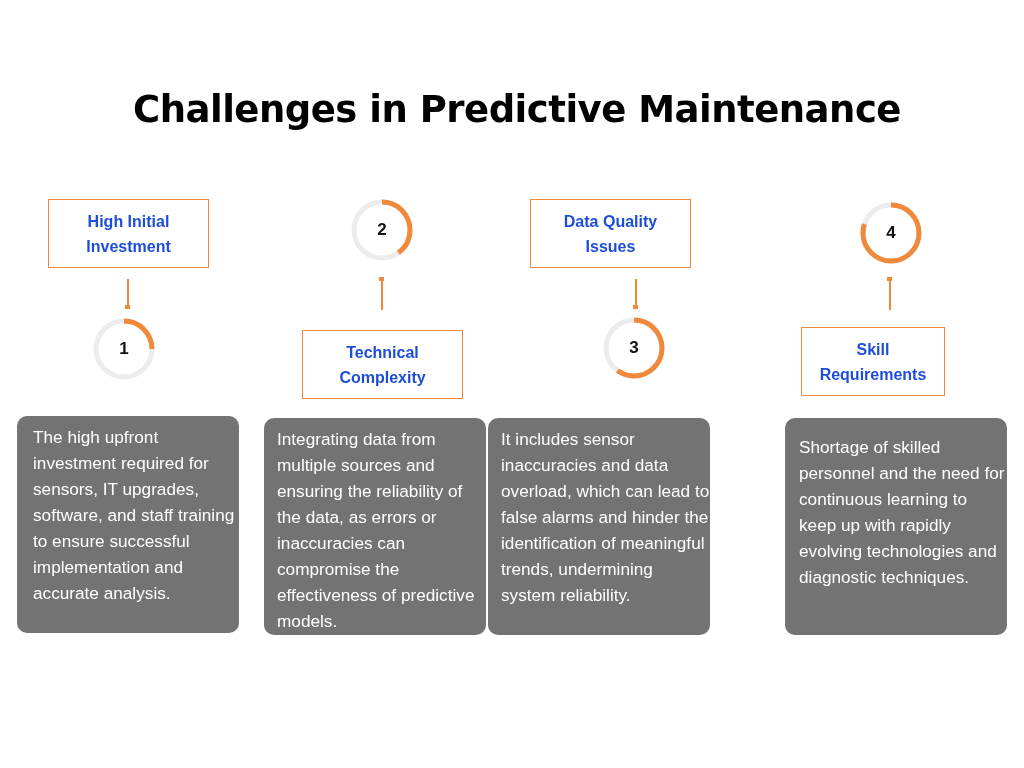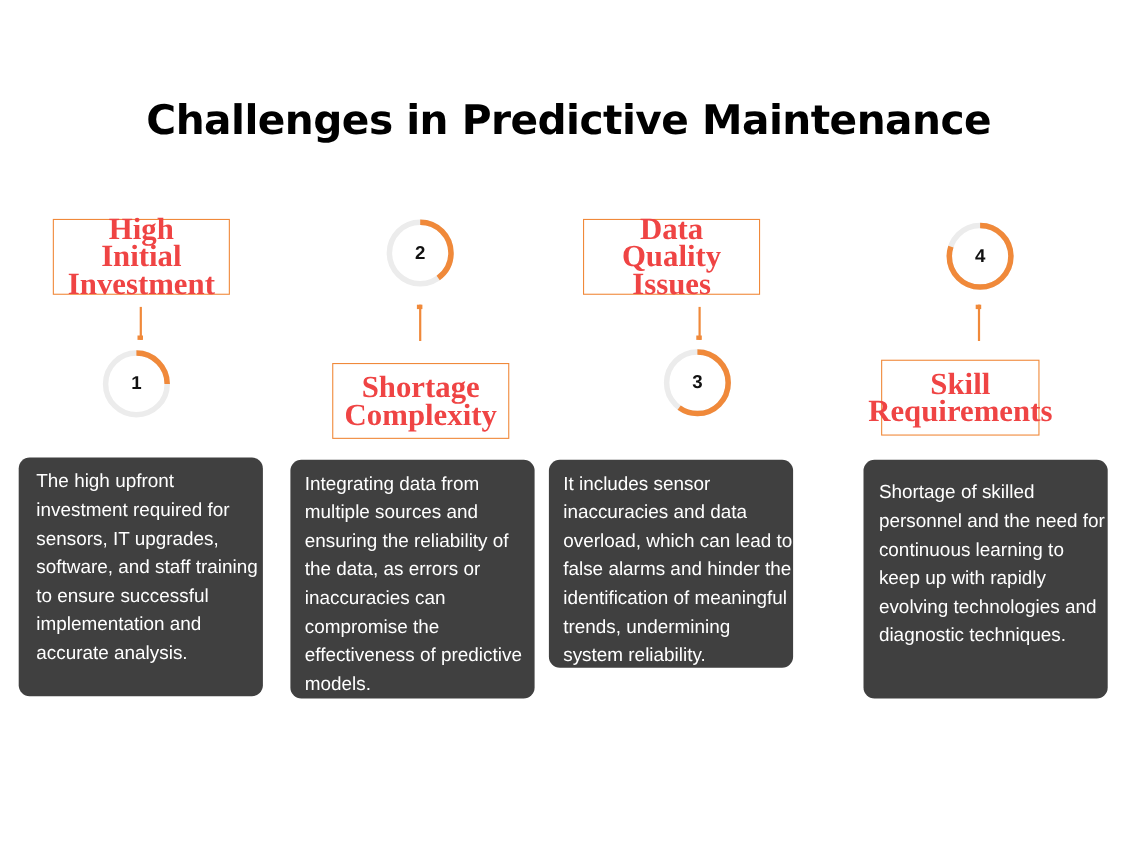--- a/index.html
+++ b/index.html
@@ -2,28 +2,28 @@
 <html><head>
 <meta charset="utf-8">
 <style>
   html, body { margin:0; padding:0; }
   body { width:1024px; height:768px; background:#ffffff; position:relative; overflow:hidden;
          font-family:"Liberation Sans", sans-serif; }
   .title { position:absolute; left:0; top:88px; width:1034px; text-align:center;
            font-family:"DejaVu Sans", sans-serif; font-weight:bold; font-size:37px; color:#000; letter-spacing:-0.5px; }
   .label-box { position:absolute; border:1.5px solid #f0893a; background:#fff; box-sizing:border-box;
                display:flex; align-items:center; justify-content:center; text-align:center;
-               font-weight:bold; font-size:28px; line-height:25px; color:#ef4444;font-family:Liberation Serif, serif; }
+               font-weight:bold; font-size:16px; line-height:25px; color:#1d4ed8; }
   .ring { position:absolute; width:64px; height:64px; }
   .ring svg { position:absolute; left:0; top:0; }
   .ring .num { position:absolute; left:0; top:0; width:64px; height:64px; display:flex; align-items:center;
                justify-content:center; font-weight:bold; font-size:17px; color:#111; }
   .conn { position:absolute; width:1.5px; background:#f0893a; }
   .conn .tip { position:absolute; left:-2px; width:5px; height:4px; background:#f0893a; }
-  .card { position:absolute; background:#404040; border-radius:10px; color:#fff; box-sizing:border-box;
+  .card { position:absolute; background:#737373; border-radius:10px; color:#fff; box-sizing:border-box;
           padding:8px 0 0 16px; font-size:17.2px; line-height:26px; }
 </style>
 </head>
 <body>
 
 <div class="title">Challenges in Predictive Maintenance</div>
 
 <div class="label-box" style="left:48px; top:199px; width:161px; height:69px; padding:0 14px;">High Initial Investment</div>
 <div class="conn" style="left:127px; top:279px; height:30px;">
     <div class="tip" style="bottom:0;"></div>
@@ -40,35 +40,35 @@
 <div class="ring" style="left:350px; top:198px;">
   <svg width="64" height="64">
       <circle cx="32" cy="32" r="28" fill="none" stroke="#ececec" stroke-width="5"></circle>
       <circle class="arc" cx="32" cy="32" r="28" fill="none" stroke="#f0893a" stroke-width="5" transform="rotate(-90 32 32)" stroke-dasharray="70.37167544041137 175.92918860102841"></circle>
     </svg>
   <div class="num">2</div>
 </div>
 <div class="conn" style="left:381px; top:277px; height:33px;">
     <div class="tip" style="top:0;"></div>
   </div>
-<div class="label-box" style="left:302px; top:330px; width:161px; height:69px; padding:0 14px;">Shortage Complexity</div>
+<div class="label-box" style="left:302px; top:330px; width:161px; height:69px; padding:0 14px;">Technical Complexity</div>
 <div class="card" style="left:264px; top:418px; width:222px; height:217px; padding-left:13px;">Integrating data from multiple sources and ensuring the reliability of the data, as errors or inaccuracies can compromise the effectiveness of predictive models.</div>
 
 <div class="label-box" style="left:530px; top:199px; width:161px; height:69px; padding:0 12px;">Data Quality Issues</div>
 <div class="conn" style="left:635px; top:279px; height:30px;">
     <div class="tip" style="bottom:0;"></div>
   </div>
 <div class="ring" style="left:602px; top:316px;">
   <svg width="64" height="64">
       <circle cx="32" cy="32" r="28" fill="none" stroke="#ececec" stroke-width="5"></circle>
       <circle class="arc" cx="32" cy="32" r="28" fill="none" stroke="#f0893a" stroke-width="5" transform="rotate(-90 32 32)" stroke-dasharray="105.55751316061705 175.92918860102841"></circle>
     </svg>
   <div class="num">3</div>
 </div>
-<div class="card" style="left:499px; top:418px; width:222px; height:189px; padding-left:13px;">It includes sensor inaccuracies and data overload, which can lead to false alarms and hinder the identification of meaningful trends, undermining system reliability.</div>
+<div class="card" style="left:488px; top:418px; width:222px; height:217px; padding-left:13px;">It includes sensor inaccuracies and data overload, which can lead to false alarms and hinder the identification of meaningful trends, undermining system reliability.</div>
 
 <div class="ring" style="left:859px; top:201px;">
   <svg width="64" height="64">
       <circle cx="32" cy="32" r="28" fill="none" stroke="#ececec" stroke-width="5"></circle>
       <circle class="arc" cx="32" cy="32" r="28" fill="none" stroke="#f0893a" stroke-width="5" transform="rotate(-90 32 32)" stroke-dasharray="140.74335088082273 175.92918860102841"></circle>
     </svg>
   <div class="num">4</div>
 </div>
 <div class="conn" style="left:889px; top:277px; height:33px;">
     <div class="tip" style="top:0;"></div>

